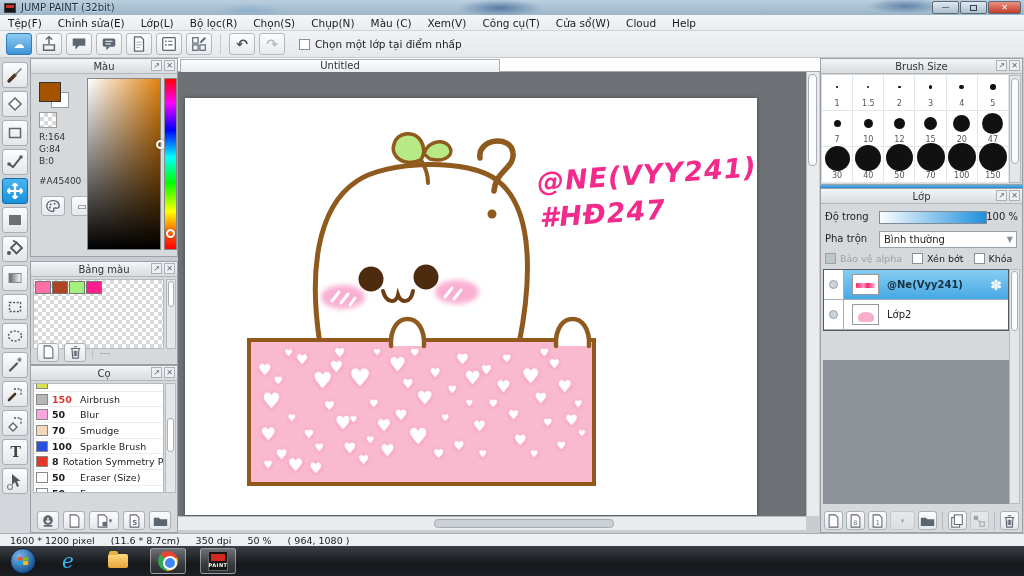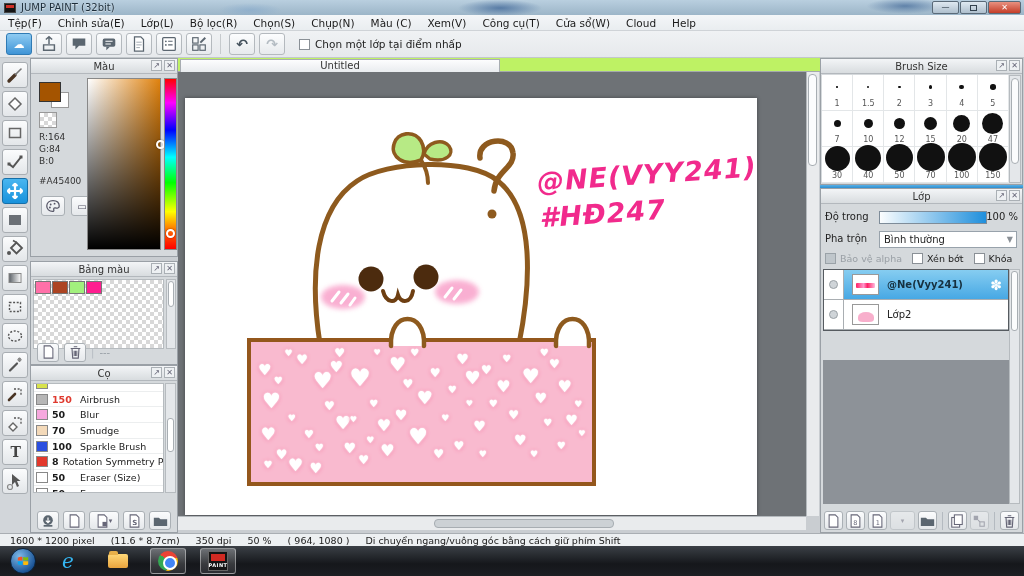--- a/index.html
+++ b/index.html
@@ -93,21 +93,21 @@
   .br-row{height:15.7px;display:flex;align-items:center;gap:4px;padding-left:2px;border-bottom:1px solid #eceeef}
   .br-sw{width:12px;height:11px;border:1px solid #888;flex:none}
   .br-num{width:24px;font-weight:bold;font-size:9.5px}
   .br-name{font-size:9.5px;white-space:nowrap}
   .br-partial{margin-top:-8px}
   .br-scroll{position:absolute;left:134px;top:17px;width:11px;height:110px;background:#e4e7ea;border:1px solid #b6bbbf}
   .br-scroll .th{position:absolute;left:1px;top:34px;width:7px;height:34px;background:#fff;border:1px solid #a8aeb3;border-radius:3px}
   .br-foot{position:absolute;left:0;bottom:2px;width:100%;display:flex;align-items:center;gap:4px;padding-left:6px}
 
   
-  .tabbar{position:absolute;left:178px;top:58px;width:642px;height:14px;background:#bef264;border-bottom:1px solid #a4a9ad}
+  .tabbar{position:absolute;left:178px;top:58px;width:642px;height:14px;background:#ffffff;border-bottom:1px solid #a4a9ad}
   .tab{position:absolute;left:2px;top:1px;width:320px;height:13px;background:linear-gradient(#fdfdfe,#e9ecef);
     border:1px solid #a8adb2;border-bottom:none;text-align:center;font-size:10px;color:#333;line-height:12px}
   .viewport{position:absolute;left:178px;top:72px;width:628px;height:444px;background:#6e7276;overflow:hidden}
   .canvas-white{position:absolute;left:7px;top:26px;width:572px;height:417px;background:#fff;box-shadow:0 0 4px rgba(0,0,0,.4)}
   .vscroll{position:absolute;left:806px;top:72px;width:13px;height:444px;background:#e9ebed;border-left:1px solid #b4b9bd}
   .vscroll .th{position:absolute;left:1px;top:2px;width:9px;height:92px;background:#fbfcfd;border:1px solid #a7adb2;border-radius:4px}
   .hscroll{position:absolute;left:178px;top:516px;width:628px;height:14px;background:#e9ebed;border-top:1px solid #b4b9bd}
   .hscroll .th{position:absolute;left:256px;top:2px;width:180px;height:9px;background:#ccd1d5;border:1px solid #a7adb2;border-radius:4px}
 
   .art{position:absolute;left:0;top:0;pointer-events:none}
@@ -852,21 +852,20 @@
       </span>
   </div>
 </div>
 
 <div class="statusbar">
   <span>1600 * 1200 pixel</span>
   <span>(11.6 * 8.7cm)</span>
   <span>350 dpi</span>
   <span>50 %</span>
   <span>( 964, 1080 )</span>
-  <span>Di chuyển ngang/vuông góc bằng cách giữ phím Shift</span>
 </div>
 
 <div class="taskbar">
   <div class="orb">
     <svg width="16" height="16" viewBox="0 0 20 20">
       <path d="M3.5 5.8 C5.5 4.8 7 4.6 9.2 5 L9.2 9.3 L3.5 9.3 Z" fill="#f35325"></path>
       <path d="M10.2 5.1 C12.8 5.6 14.6 5.6 16.5 5.1 L16.5 9.3 L10.2 9.3 Z" fill="#81bc06"></path>
       <path d="M3.5 10.3 L9.2 10.3 L9.2 14.7 C7 15.1 5.3 14.9 3.5 14.1 Z" fill="#05a6f0"></path>
       <path d="M10.2 10.3 L16.5 10.3 L16.5 14.4 C14.5 15.2 12.5 15.3 10.2 14.8 Z" fill="#ffba08"></path>
     </svg>

